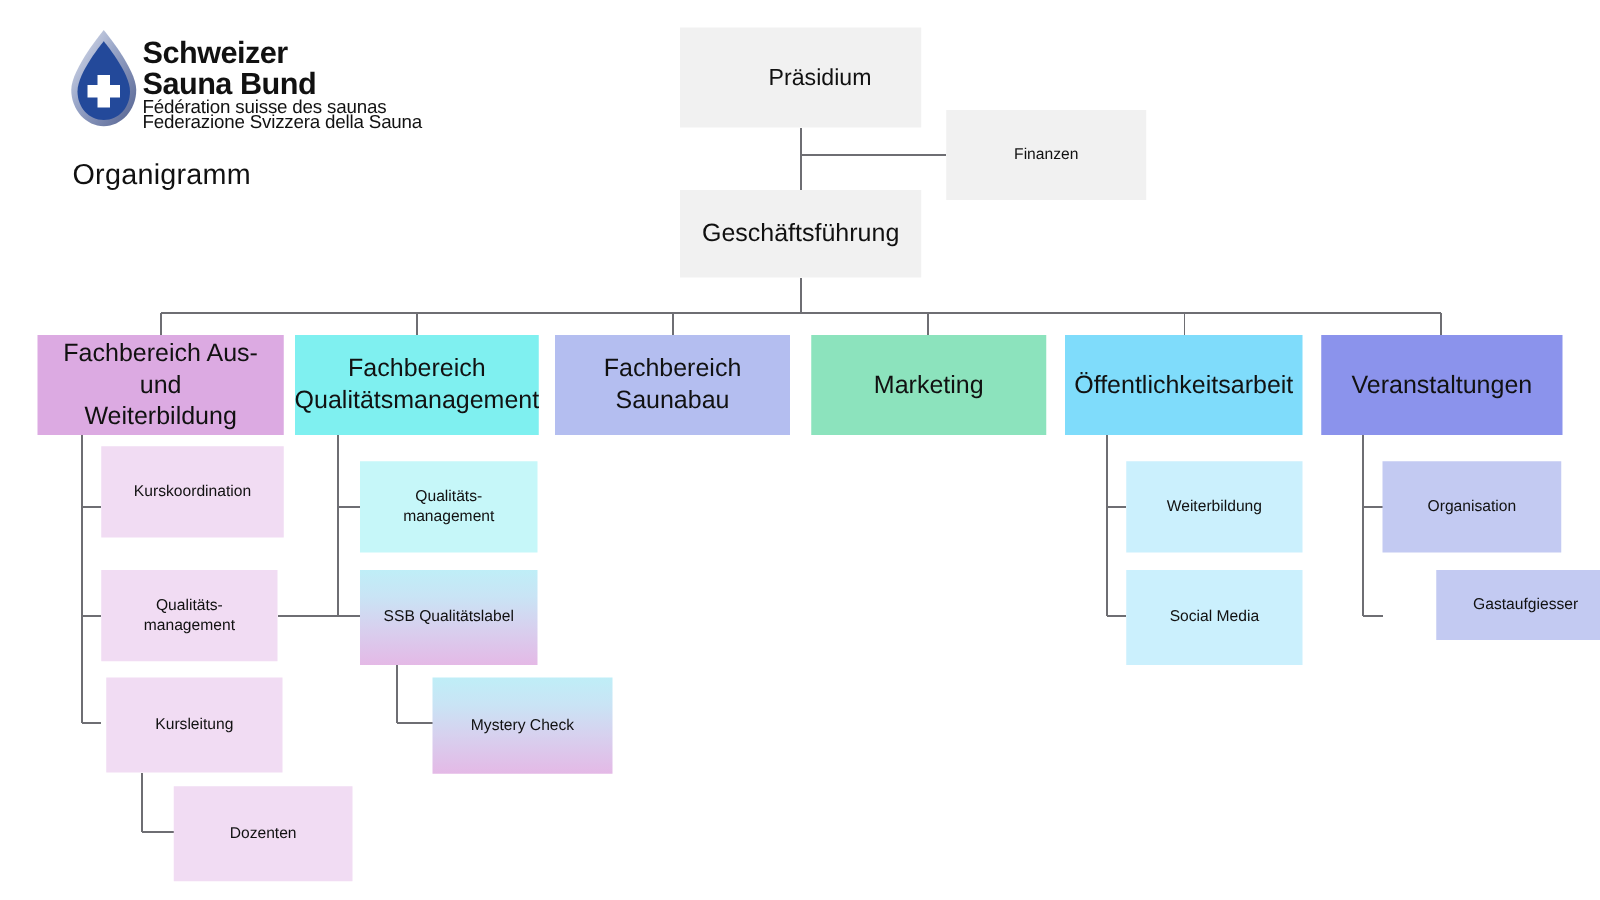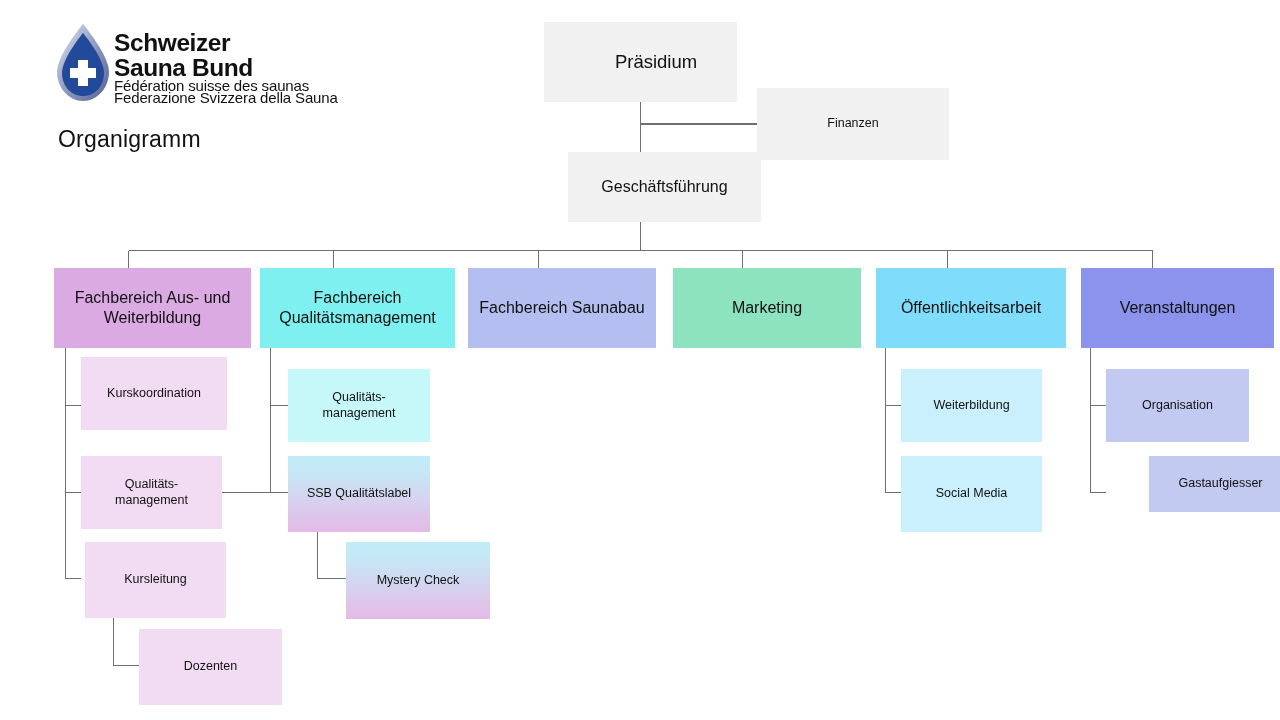--- a/index.html
+++ b/index.html
@@ -112,21 +112,21 @@
   .node.pinklight { background: #f1dcf3; }
   .node.cyanlight { background: #c6f7f9; }
   .node.skylight  { background: #cbf0fd; }
   .node.perilight { background: #c3caf2; }
   .node.gradient  {
     background: linear-gradient(to bottom,
                 #bfeef7 0%, #c9e4f5 28%, #d6d2ef 58%, #e4b9e6 100%);
   }
 
   .size-lg { font-size: 18.5px; }
-  .size-md { font-size: 16px; margin-left: 24px; }
+  .size-md { font-size: 20px; }
   .size-sm { font-size: 12.5px; }
 </style>
 </head>
 <body>
 
 <div id="canvas">
 
   <svg id="connectors" width="1280" height="720" viewBox="0 0 1280 720">
 
     <line x1="640.5" y1="102" x2="640.5" y2="152"></line>
@@ -188,21 +188,21 @@
       <div class="logo-line1">Schweizer</div>
       <div class="logo-line2">Sauna Bund</div>
       <div class="logo-sub">Fédération suisse des saunas</div>
       <div class="logo-sub">Federazione Svizzera della Sauna</div>
     </div>
     <div id="doc-title">Organigramm</div>
   </div>
 
   <div class="node grey size-lg" style="left:544px; top:22px; width:193px; height:80px;padding-left:39px;">Präsidium</div>
 
-  <div class="node grey size-sm" style="left:757px; top:88px; width:192px; height:72px;">Finanzen</div>
+  <div class="node grey size-sm" style="left:757px; top:88px; width:160px; height:72px;">Finanzen</div>
 
   <div class="node grey size-md" style="left:544px; top:152px; width:193px; height:70px;">Geschäftsführung</div>
 
   <div class="node orchid size-md" style="left:30px; top:268px; width:197px; height:80px;">Fachbereich Aus- und
 Weiterbildung</div>
 
   <div class="node periwinkle size-md" style="left:444px; top:268px; width:188px; height:80px;">Fachbereich Saunabau</div>
 
   <div class="node cyan size-md" style="left:236px; top:268px; width:195px; height:80px;">Fachbereich
 Qualitätsmanagement</div>

